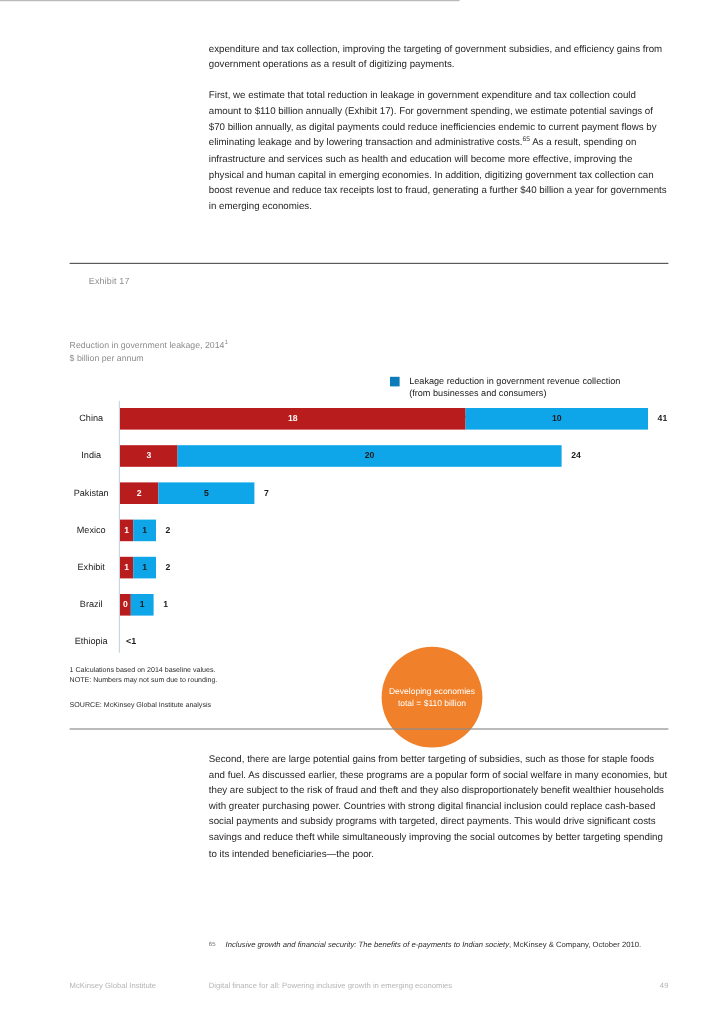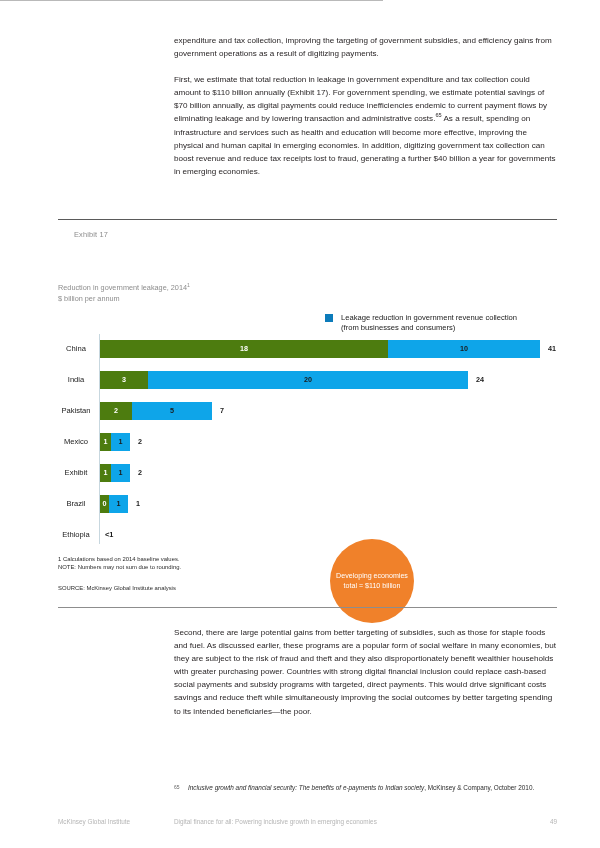--- a/index.html
+++ b/index.html
@@ -175,21 +175,21 @@
     position: absolute;
     top: 0;
     height: 18px;
     line-height: 18px;
     text-align: center;
     font-size: 7.2px;
     font-weight: bold;
     color: #ffffff;
     overflow: hidden;
   }
-  .seg.dark { background: #4d7c0f; }
+  .seg.dark { background: #b91c1c; }
   .seg.light { background: #0ea5e9; color: #1a1a1a; }
   .total {
     position: absolute;
     top: 0;
     height: 18px;
     line-height: 18px;
     font-size: 7.2px;
     font-weight: bold;
     color: #1a1a1a;
     white-space: nowrap;
@@ -201,21 +201,21 @@
     line-height: 18px;
     font-size: 7.4px;
     font-weight: bold;
     color: #1a1a1a;
     white-space: nowrap;
   }
 
   
   .bubble {
     position: absolute;
-    left: 272px;
+    left: 260px;
     top: 205px;
     width: 84px;
     height: 84px;
     border-radius: 50%;
     background: #f0812a;
     display: flex;
     align-items: center;
     justify-content: flex-end;
     text-align: center;
   }

